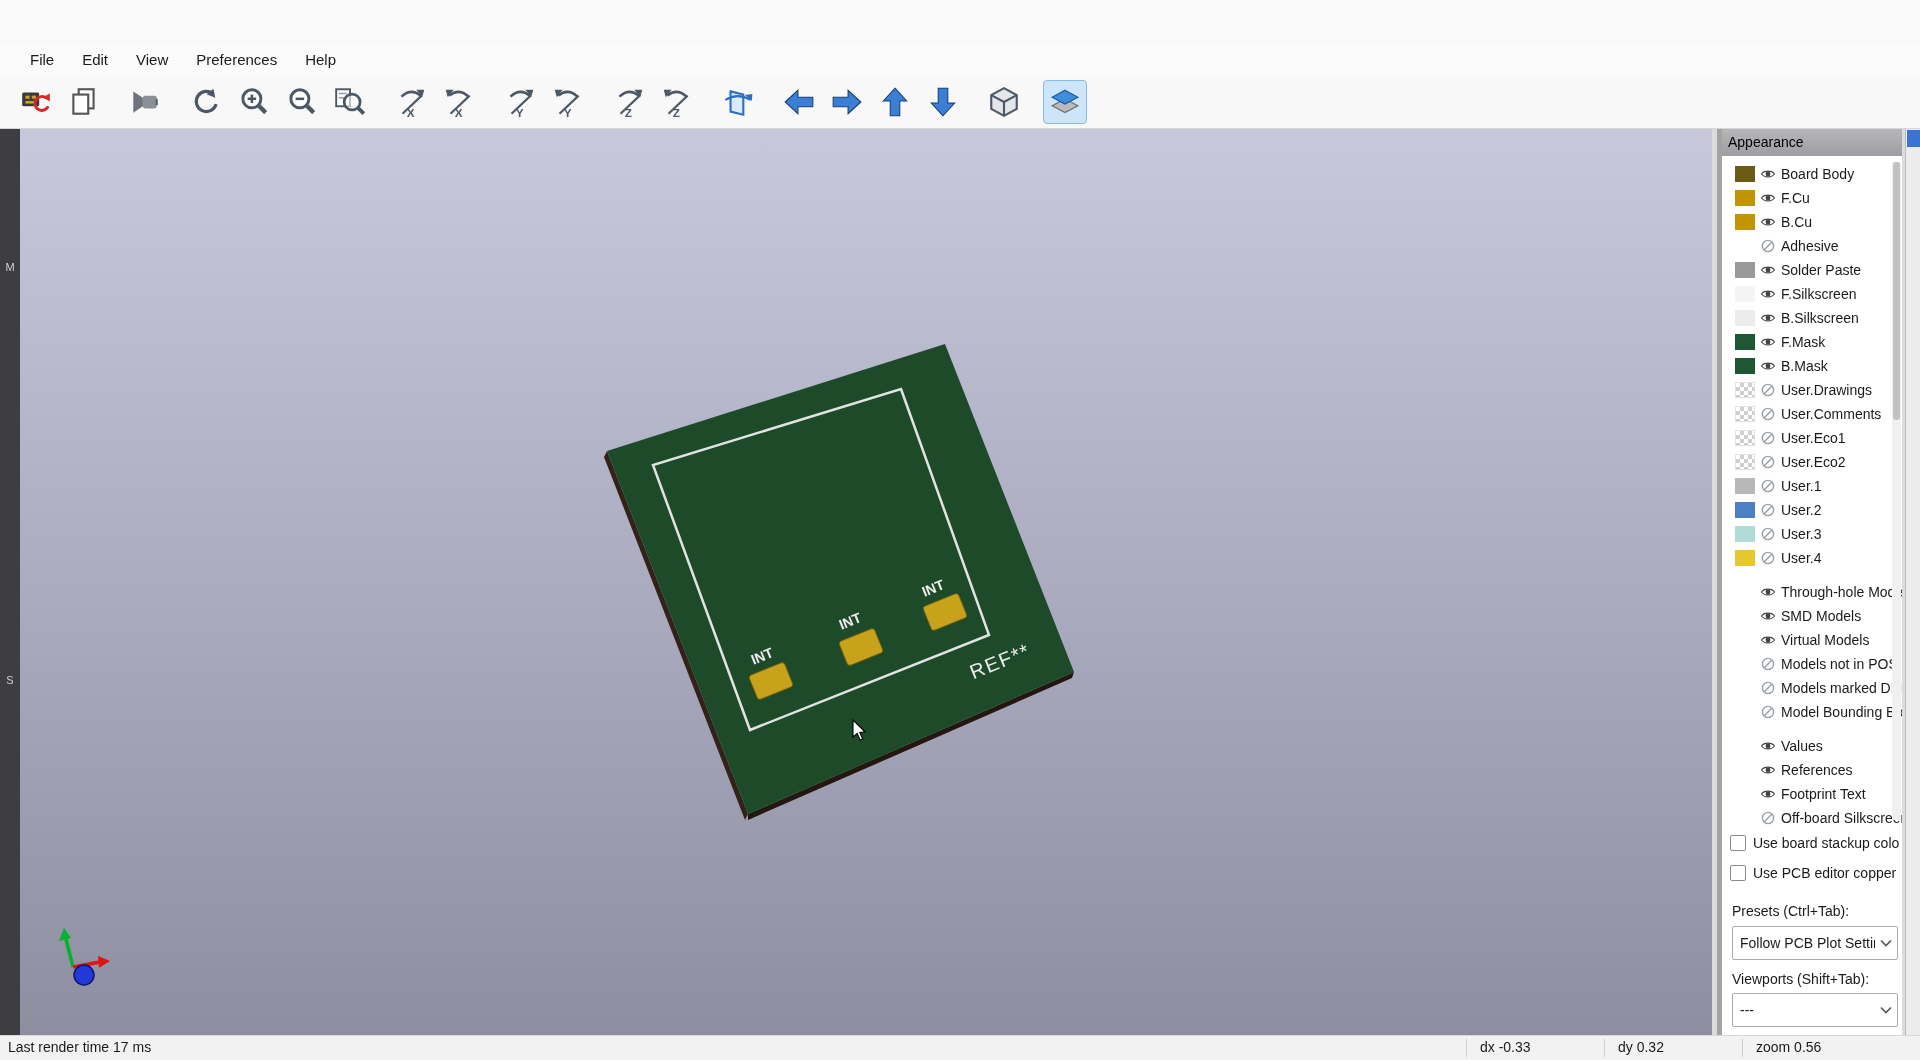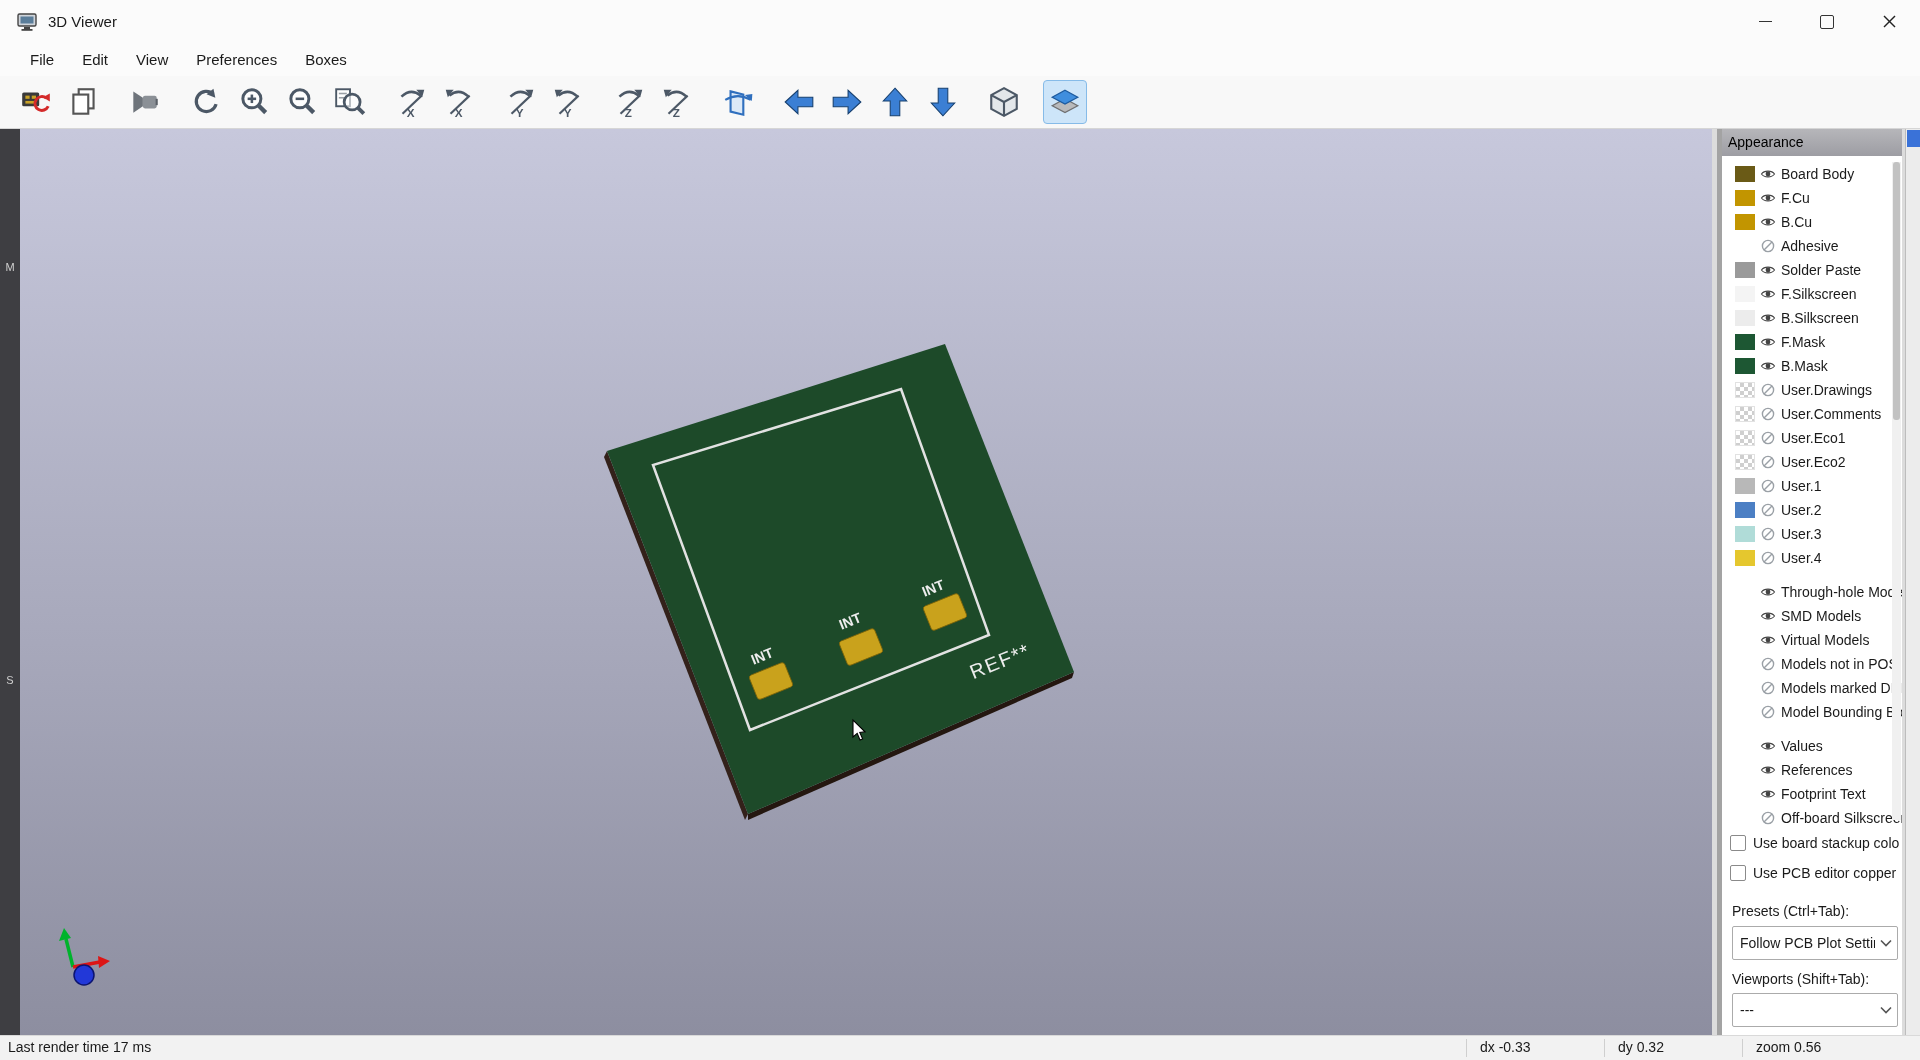--- a/index.html
+++ b/index.html
@@ -76,52 +76,27 @@
   .statusbar{position:absolute;left:0;top:1035px;width:1920px;height:25px;background:#f2f2f2;
     border-top:1px solid #d9d9d9;box-sizing:border-box;font-size:14px;}
   .sb-item{position:absolute;top:3px;white-space:nowrap;}
   .sb-sep{position:absolute;top:3px;width:1px;height:18px;background:#cfcfcf;}
 </style>
 </head>
 <body>
 
 <div class="window">
 
-  <div class="titlebar">
-    <span class="app-icon">
-      <svg viewBox="0 0 22 22">
-          <rect x="2" y="3" width="18" height="12" rx="1.5" fill="#cfd4da" stroke="#444" stroke-width="1.4"></rect>
-          <rect x="4.5" y="5.5" width="13" height="7" fill="#5a7d9a"></rect>
-          <rect x="8" y="16" width="6" height="2" fill="#444"></rect>
-          <rect x="5.5" y="18" width="11" height="1.8" fill="#444"></rect>
-        </svg>
-    </span>
-    <span class="title-text">3D Viewer</span>
-    <div class="win-btns">
-      <div class="win-btn">
-          <span class="glyph-min"></span>
-        </div>
-      <div class="win-btn">
-          <span class="glyph-max"></span>
-        </div>
-      <div class="win-btn">
-        <svg width="15" height="15" viewBox="0 0 15 15">
-            <line x1="2" y1="2" x2="13" y2="13" stroke="#222" stroke-width="1.4"></line>
-            <line x1="13" y1="2" x2="2" y2="13" stroke="#222" stroke-width="1.4"></line>
-          </svg>
-      </div>
-    </div>
-  </div>
 
   <div class="menubar" id="menubar">
       <div class="menu-item">File</div>
       <div class="menu-item">Edit</div>
       <div class="menu-item">View</div>
       <div class="menu-item">Preferences</div>
-      <div class="menu-item">Boxes</div>
+      <div class="menu-item">Help</div>
     </div>
 
   <div class="toolbar" id="toolbar">
       <div class="tb-btn">
         <svg viewBox="0 0 32 32">
           <rect x="3" y="7" width="16" height="13" rx="1.5" fill="#3a3a3a"></rect>
           <rect x="6" y="10" width="4" height="3" fill="#c9a227"></rect>
           <rect x="12" y="10" width="4" height="3" fill="#c9a227"></rect>
           <rect x="6" y="15" width="10" height="2.5" fill="#c9a227"></rect>
           <path d="M27.5 20 a6.5 6.5 0 1 1 -1.8 -7.6" fill="none" stroke="#d42a2a" stroke-width="2.8"></path>

